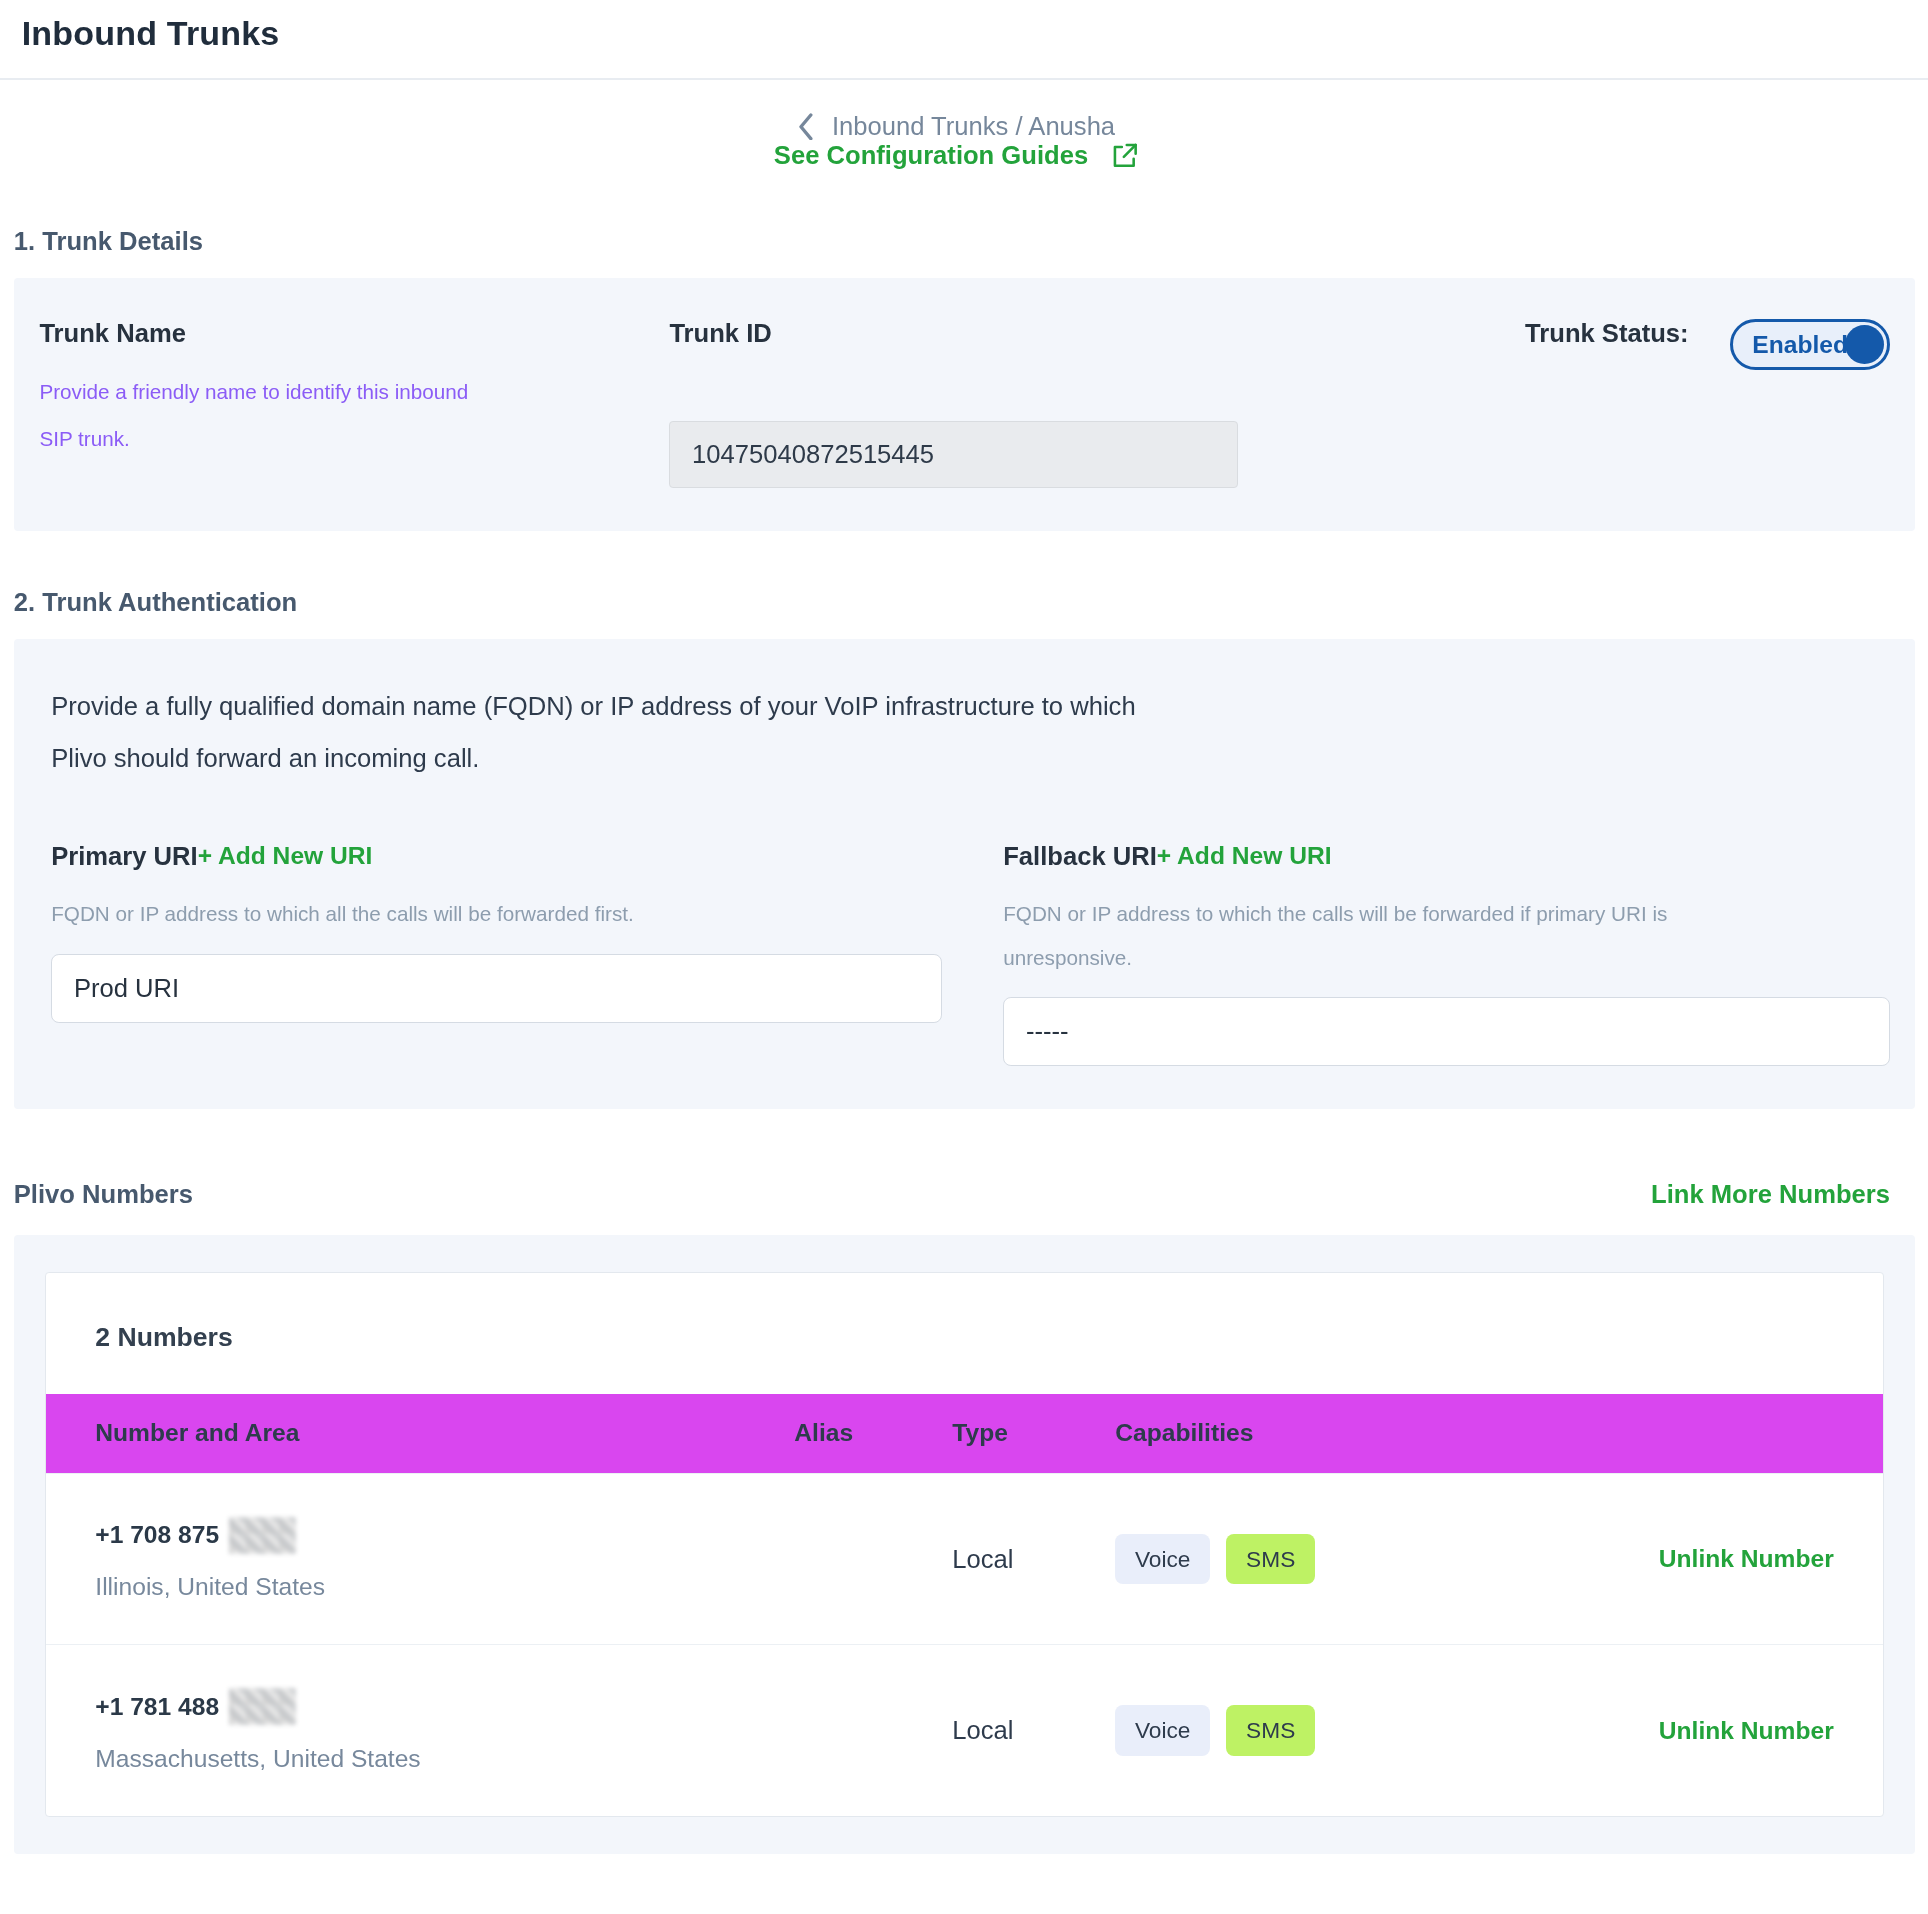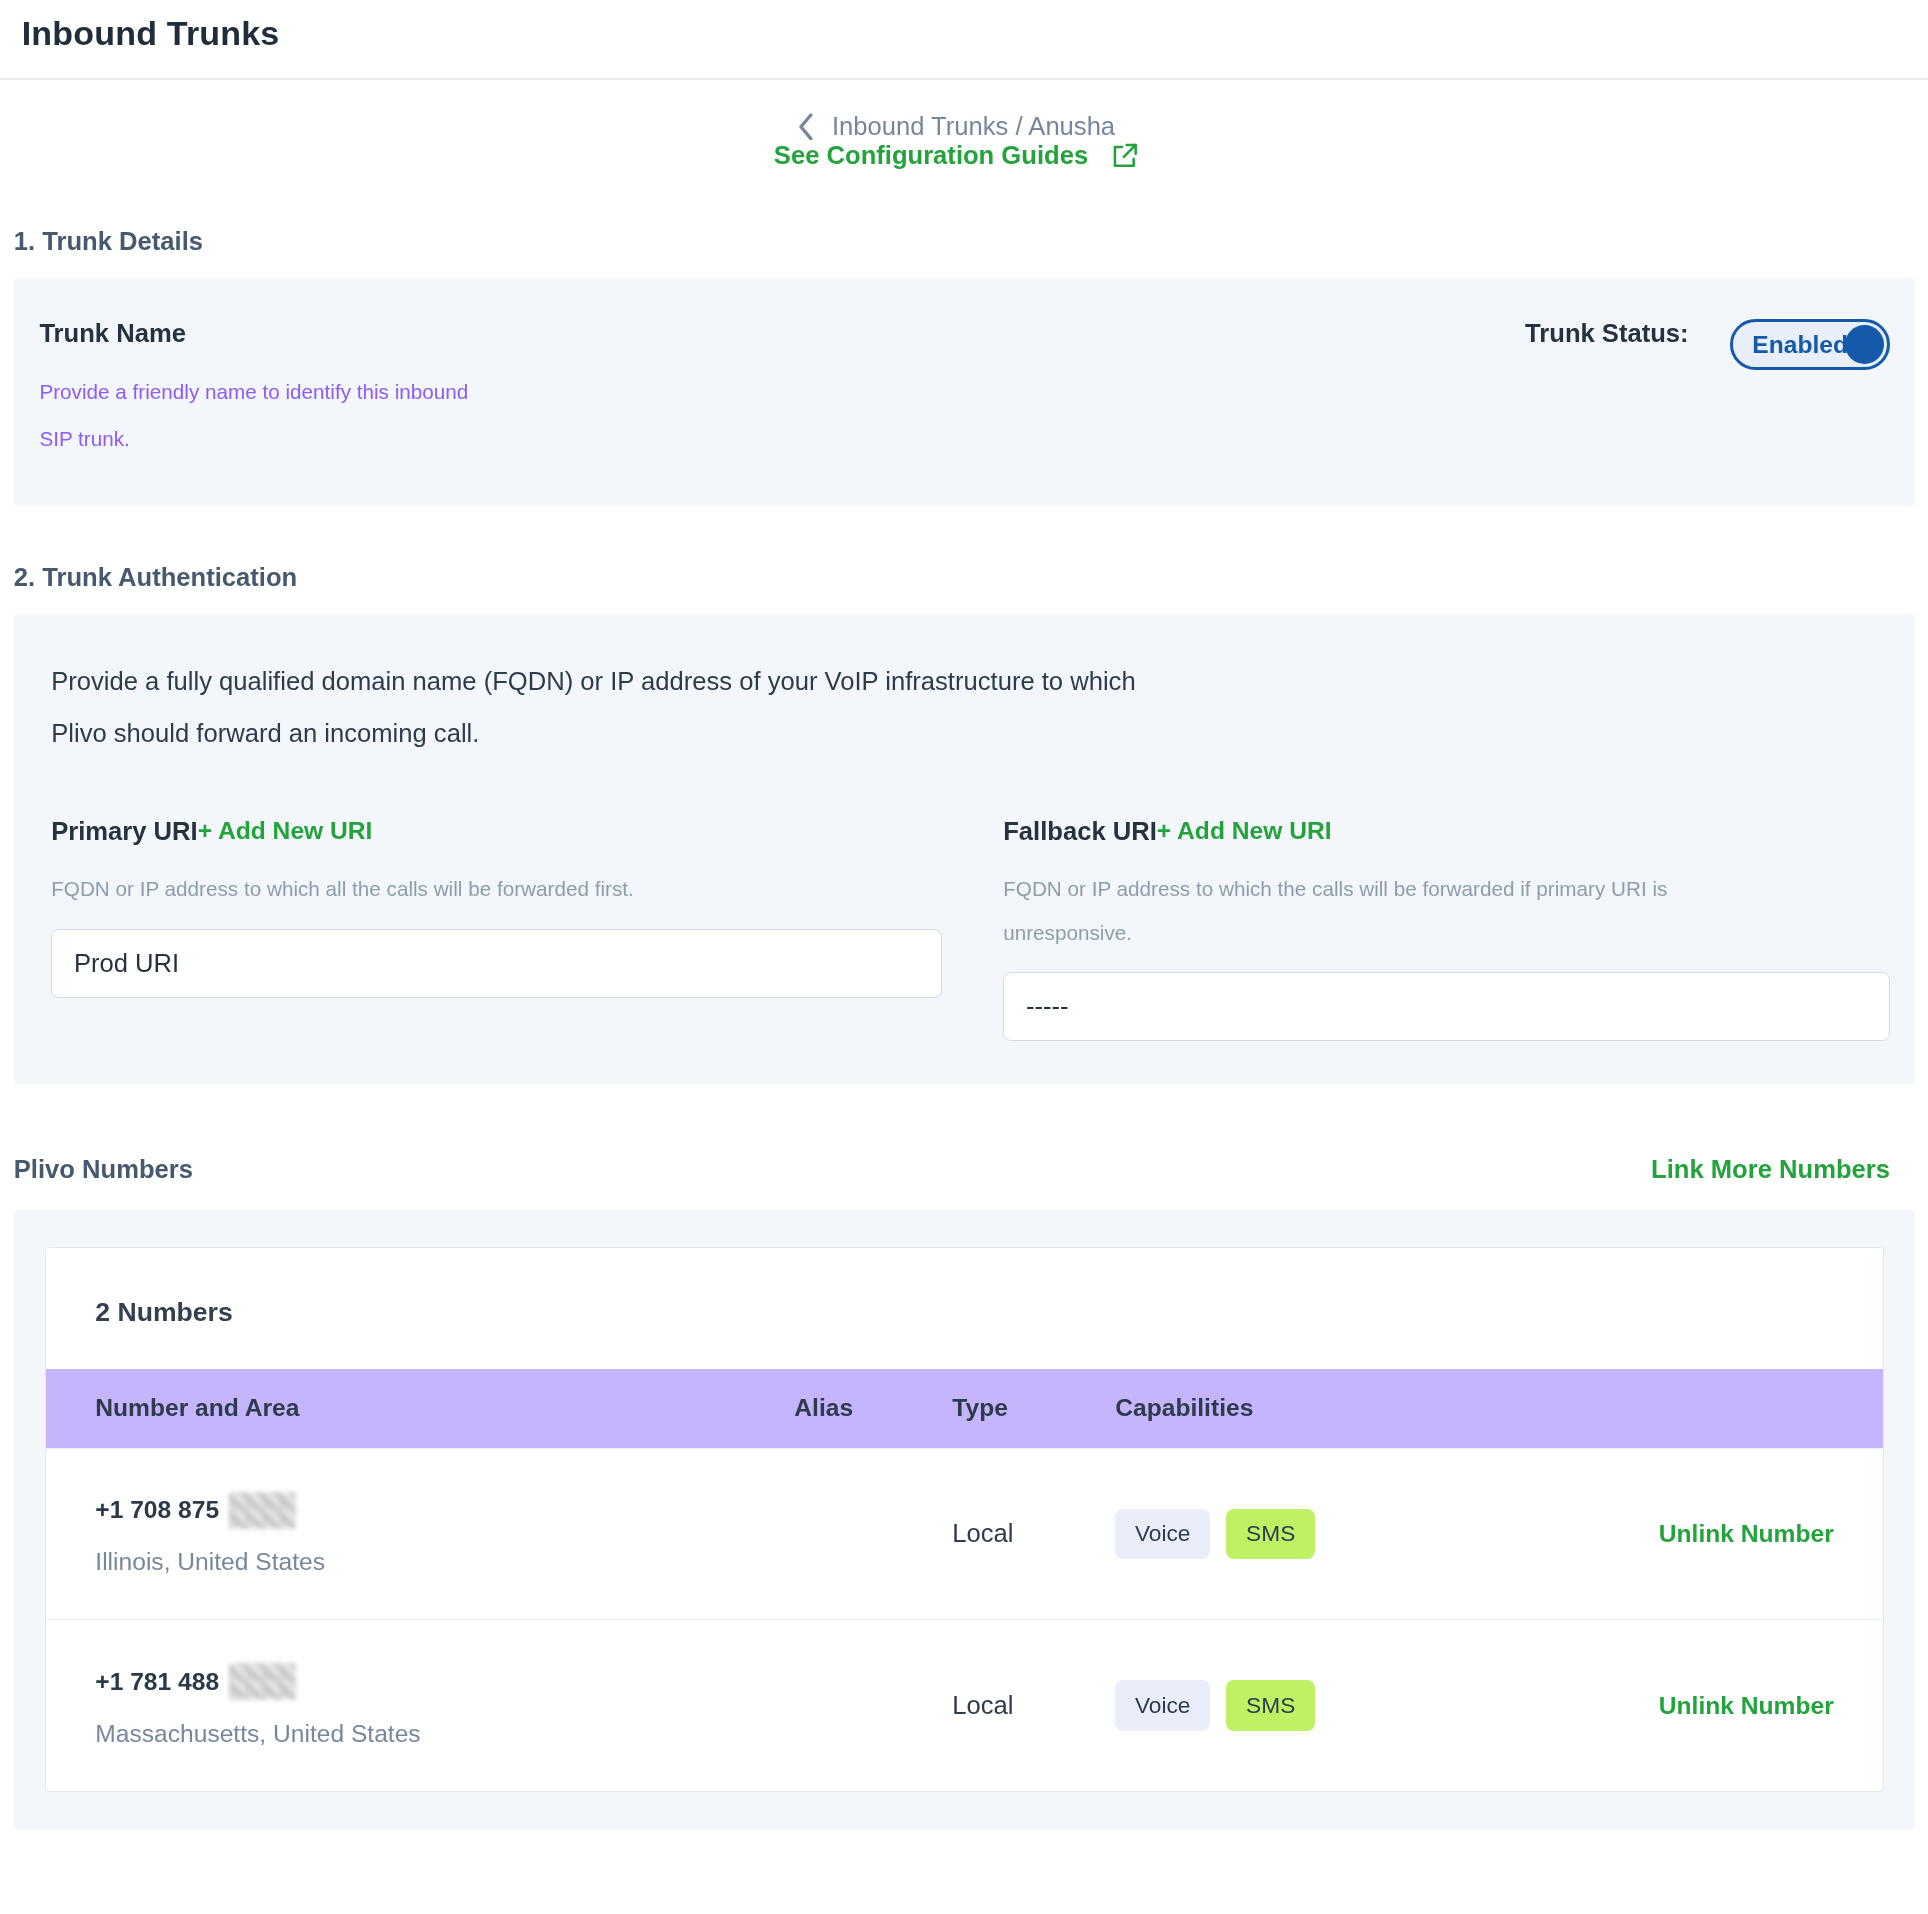--- a/index.html
+++ b/index.html
@@ -79,21 +79,21 @@
   .add-link { font-size: 24.6px; }
   
   .linked-header {
     display: flex; justify-content: space-between; align-items: center;
     margin: 71px 39px 25.6px 13.8px;
   }
   .numbers-panel { padding: 37px 31.5px; }
   .numbers-card { background: #fff; border: 1px solid #e3e8ee; border-radius: 3.9px; }
   .numbers-count { font-size: 26.6px; font-weight: bold; color: #33404f; padding: 49px 49px 41px 49px; }
   .tbl-row { display: flex; align-items: center; padding: 0 49px; }
-  .tbl-head { background: #c4b5fd; height: 79px; }
+  .tbl-head { background: #d946ef; height: 79px; }
   .tbl-head .cell { font-size: 24.6px; font-weight: bold; color: #2e3b4c; }
   .cell-number { width: 699px; }
   .cell-alias  { width: 158px; }
   .cell-type   { width: 163px; }
   .cell-caps   { width: 493px; }
   .cell-action { flex: 1; text-align: right; }
   .data-row { border-top: 1px solid #ecf0f4; padding-top: 43px; padding-bottom: 43px; }
   .data-row:first-of-type { border-top: none; }
   .phone-number { font-size: 24.6px; font-weight: bold; color: #2b3948; display: flex; align-items: center; }
   .redacted {
@@ -137,20 +137,24 @@
 </div>
 
 <div class="section-heading">1. Trunk Details</div>
 
 <div class="panel">
   <div class="details-grid">
     <div class="col-name">
       <div class="field-label">Trunk Name</div>
       <div class="field-help">Provide a friendly name to identify this inbound SIP trunk.</div>
     </div>
+    <div class="col-id">
+      <div class="field-label">Trunk ID</div>
+      <div class="readonly-box">10475040872515445</div>
+    </div>
     <div class="col-status">
       <div class="field-label">Trunk Status:</div>
       <div class="toggle">
         <span class="toggle-state">Enabled</span>
         <span class="toggle-knob"></span>
       </div>
     </div>
   </div>
 </div>
 

